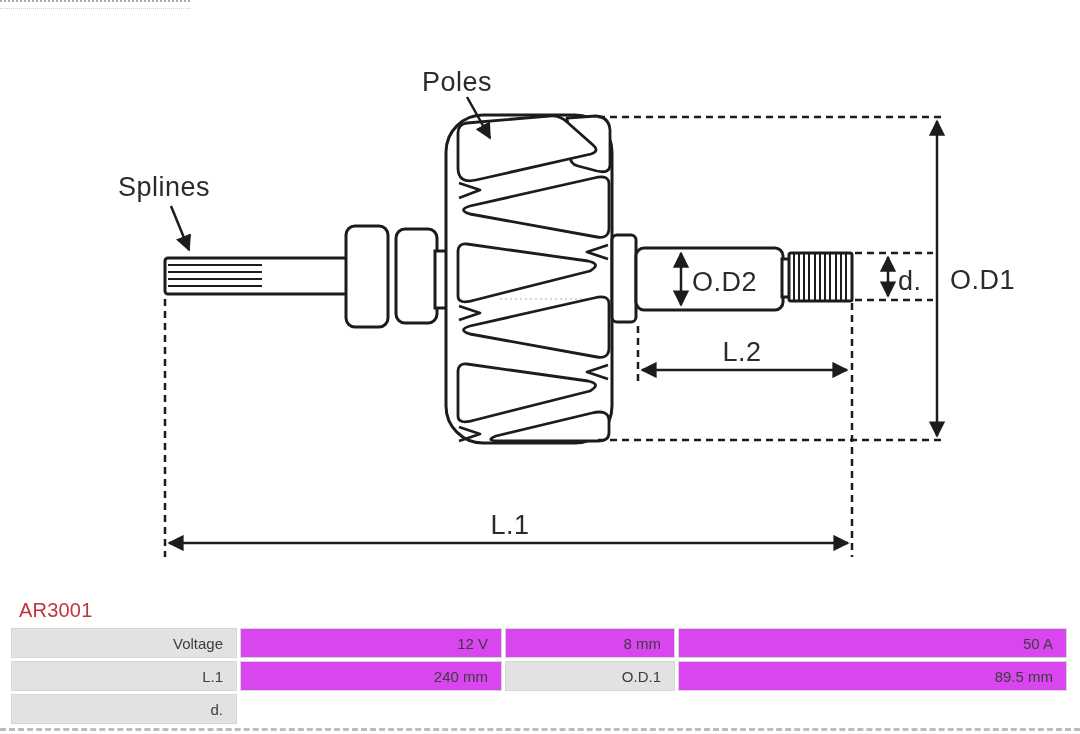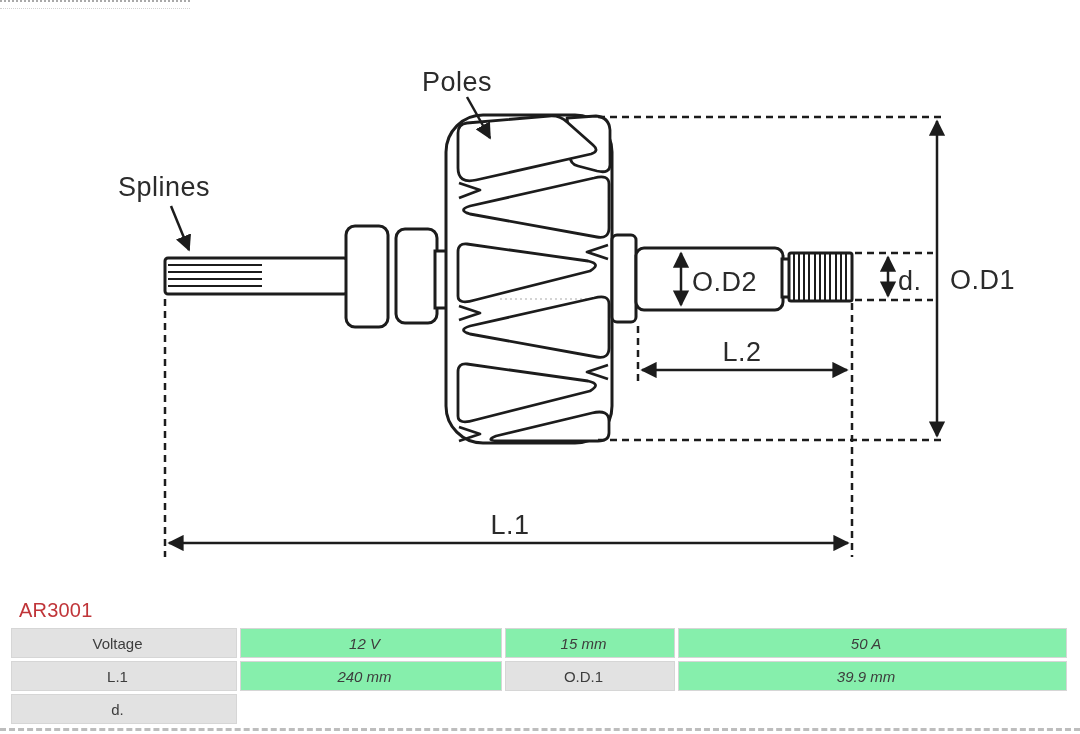--- a/index.html
+++ b/index.html
@@ -16,24 +16,24 @@
 
   
   .part-code{position:absolute;left:19px;top:599px;font-size:20px;
        color:#c03539;text-decoration:none;letter-spacing:0.2px;cursor:pointer;}
 
   
   .spec-table{position:absolute;left:11px;top:628px;width:1056px;
        display:grid;grid-template-columns:226px 262px 170px 1fr;
        grid-auto-rows:30px;gap:3px;background:#ffffff;}
   .spec-cell{border:1px solid #d6d6d6;line-height:30px;font-size:15px;
-       color:#3d3d3d;text-align:center;padding-right:13px;overflow:hidden;
+       color:#3d3d3d;text-align:right;padding-right:13px;overflow:hidden;
        white-space:nowrap;}
   .spec-cell.lbl{background:#e2e2e2;}
-  .spec-cell.val{background:#86efac;font-style:italic;}
+  .spec-cell.val{background:#d946ef;}
 
   
   .bottom-separator{position:absolute;left:0;top:728px;width:1080px;height:0;
        border-top:3px dashed #bdbdbd;}
 </style>
 </head>
 <body>
 
 <div class="corner-artifact"></div>
 
@@ -127,24 +127,24 @@
   <text class="dim-label" x="950" y="289">O.D1</text>
   <text class="dim-label" x="742" y="361" text-anchor="middle">L.2</text>
   <text class="dim-label" x="510" y="534" text-anchor="middle">L.1</text>
 </svg>
 
 <a class="part-code">AR3001</a>
 
 <div class="spec-table">
   <div class="spec-cell lbl">Voltage</div>
   <div class="spec-cell val">12 V</div>
-  <div class="spec-cell val">15 mm</div>
+  <div class="spec-cell val">8 mm</div>
 
   <div class="spec-cell val">50 A</div>
   <div class="spec-cell lbl">L.1</div>
   <div class="spec-cell val">240 mm</div>
 
   <div class="spec-cell lbl">O.D.1</div>
-  <div class="spec-cell val">39.9 mm</div>
+  <div class="spec-cell val">89.5 mm</div>
   <div class="spec-cell lbl">d.</div>
 </div>
 
 <div class="bottom-separator"></div>
 
 </body></html>

